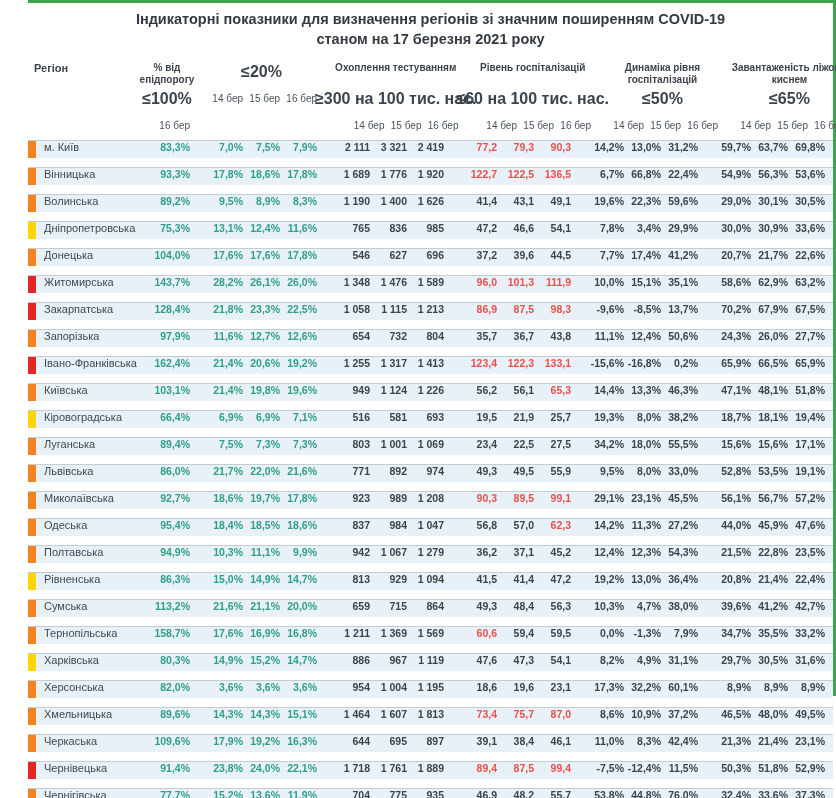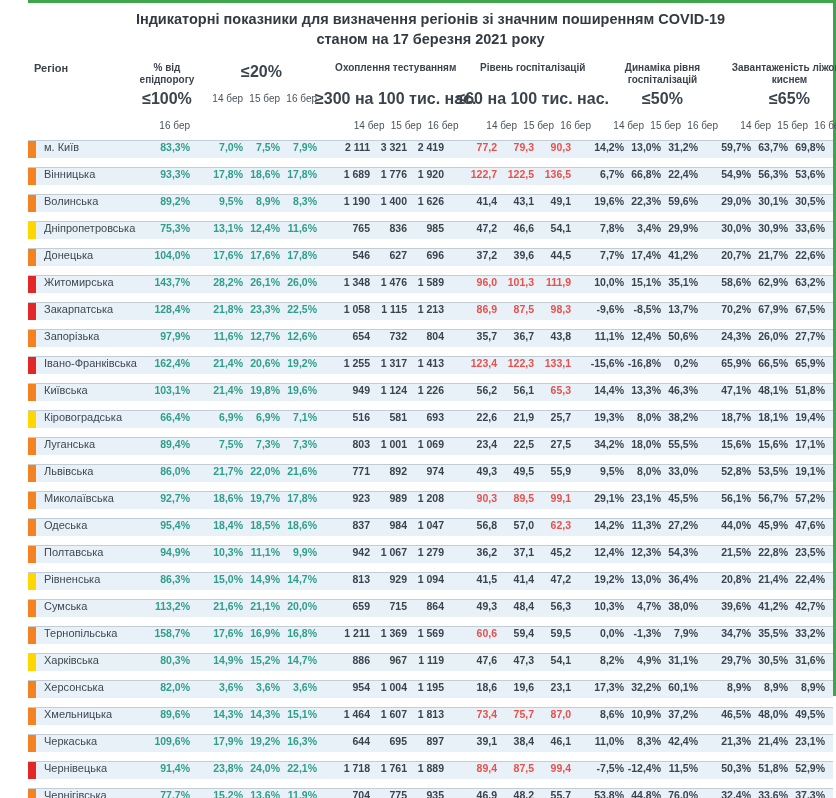--- a/index.html
+++ b/index.html
@@ -468,21 +468,21 @@
           <span class="vcell teal">6,9%</span>
           <span class="vcell teal">6,9%</span>
           <span class="vcell teal">7,1%</span>
         </div>
         <div class="grp">
           <span class="vcell dark">516</span>
           <span class="vcell dark">581</span>
           <span class="vcell dark">693</span>
         </div>
         <div class="grp">
-          <span class="vcell dark">22,6</span>
+          <span class="vcell dark">19,5</span>
           <span class="vcell dark">21,9</span>
           <span class="vcell dark">25,7</span>
         </div>
         <div class="grp">
           <span class="vcell dark">19,3%</span>
           <span class="vcell dark">8,0%</span>
           <span class="vcell dark">38,2%</span>
         </div>
         <div class="grp">
           <span class="vcell dark">18,7%</span>

